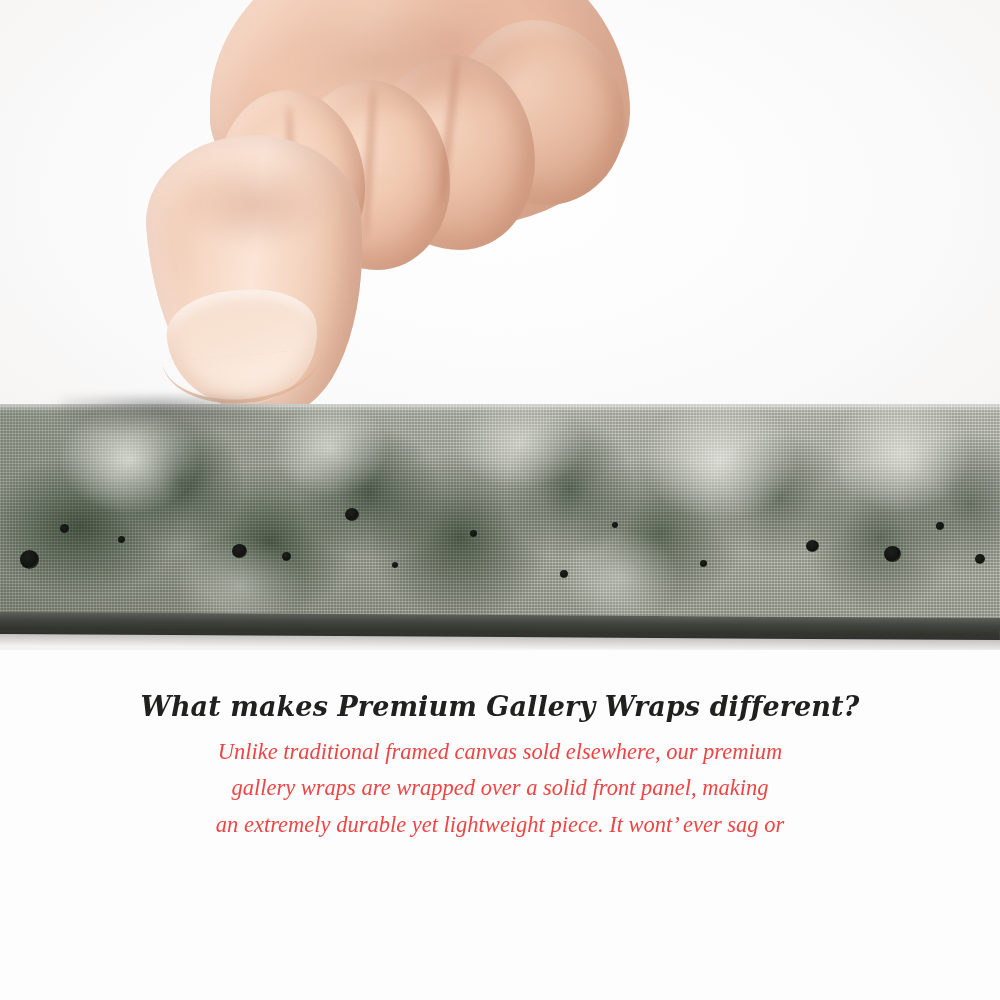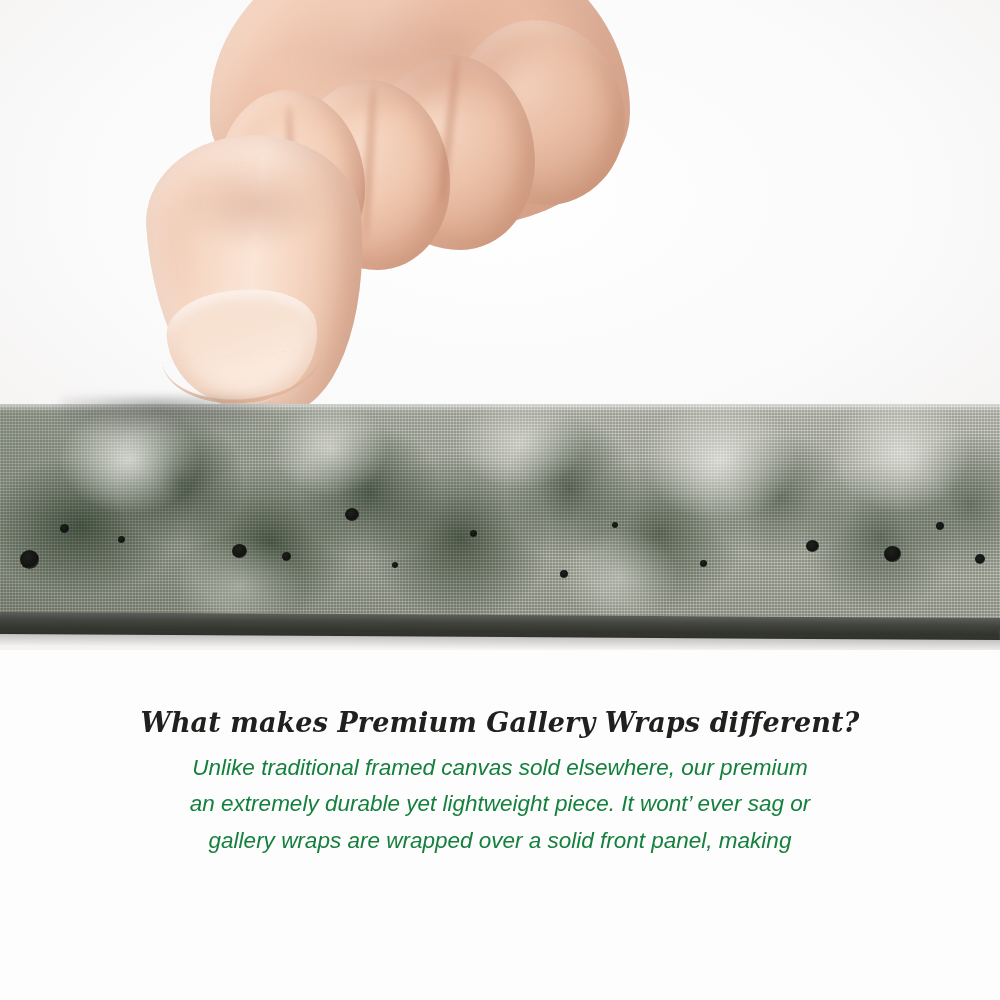--- a/index.html
+++ b/index.html
@@ -277,31 +277,31 @@
     color: #2b2b2b;
   }
 
   .caption-heading {
     font-family: "DejaVu Serif", serif;
     font-style: italic;
     font-weight: 700;
     font-size: 27px;
     letter-spacing: 0.1px;
     color: #20211f;
-    margin: 16px 0 10px 0;
+    margin: 0 0 10px 0;
     line-height: 1.25;
   }
 
   .caption-body {
-    font-family: Liberation Sans, sans-serif;
+    font-family: Liberation Serif, serif;
     font-style: italic;
     font-weight: 400;
     font-size: 22.5px;
     line-height: 1.62;
-    color: #15803d;
+    color: #ef4444;
     margin: 0;
     padding: 0 70px;
   }
 
   .caption-line { display: block; }
 </style>
 </head>
 <body>
 
 <div class="page">
@@ -351,18 +351,18 @@
 
     <div class="panel-edge"></div>
     <div class="panel-edge-shadow"></div>
     <div class="contact-shadow"></div>
   </div>
 
   <div class="caption">
     <p class="caption-heading">What makes Premium Gallery Wraps different?</p>
     <p class="caption-body">
       <span class="caption-line">Unlike traditional framed canvas sold elsewhere, our premium</span>
+      <span class="caption-line">gallery wraps are wrapped over a solid front panel, making</span>
       <span class="caption-line">an extremely durable yet lightweight piece. It wont’ ever sag or</span>
-      <span class="caption-line">gallery wraps are wrapped over a solid front panel, making</span>
     </p>
   </div>
 
 </div>
 
 </body></html>

